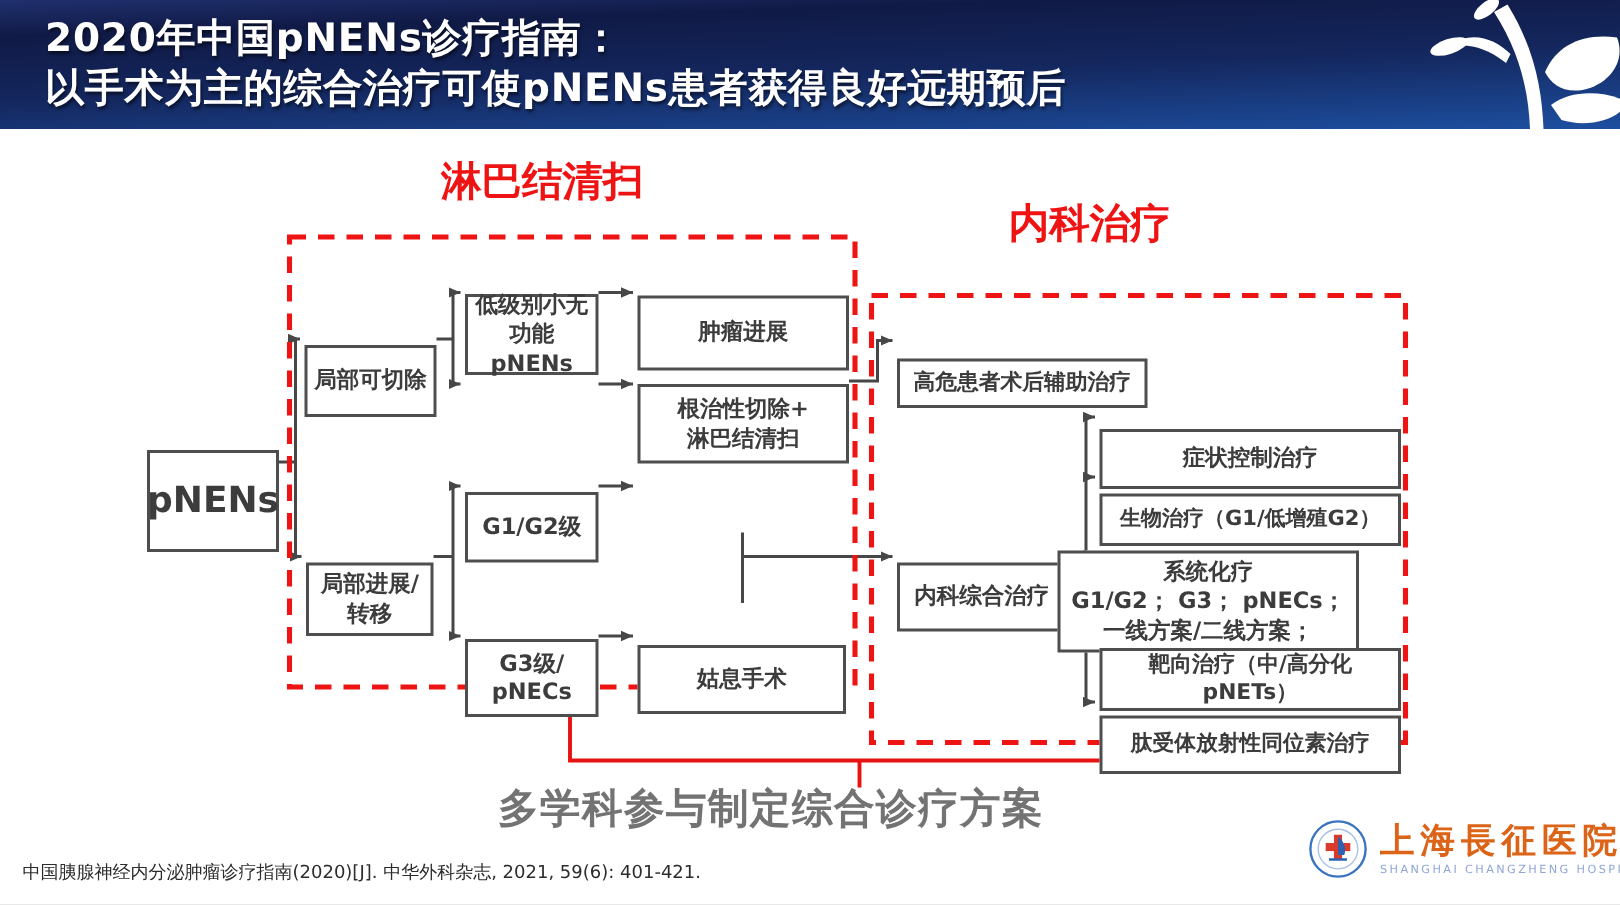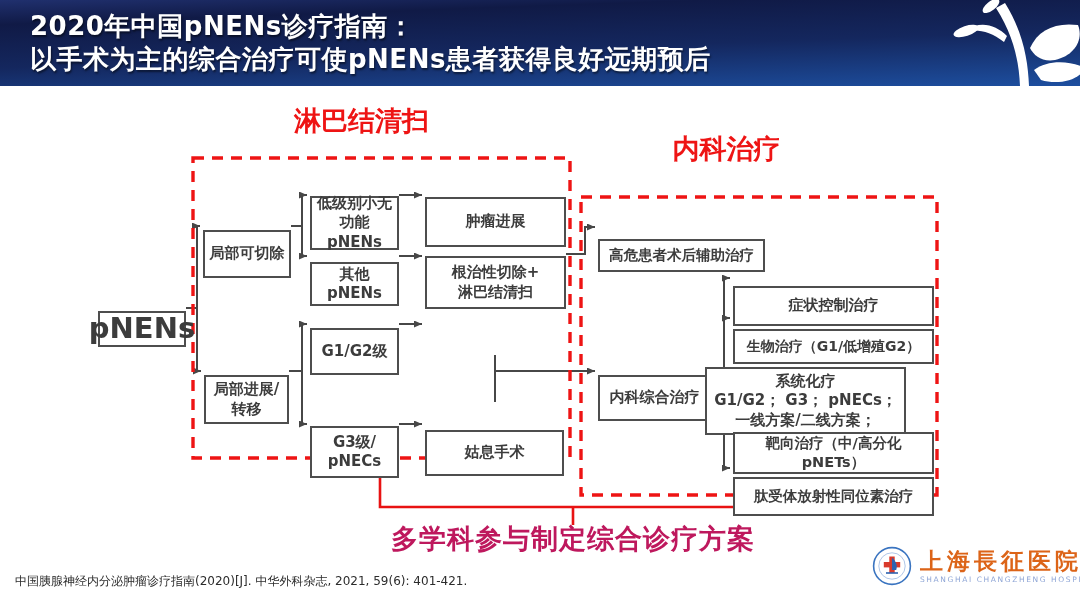--- a/index.html
+++ b/index.html
@@ -24,22 +24,22 @@
     position:absolute;box-sizing:border-box;background:#ffffff;
     border:2px solid #4e4e4e;color:#3c3c3c;font-weight:bold;font-size:15px;
     display:flex;align-items:center;justify-content:center;text-align:center;
     white-space:pre-line;line-height:1.3;z-index:3;margin-top:28px;
   }
   .section-label{
     position:absolute;color:#ee1414;font-weight:bold;font-size:27px;
     text-align:center;z-index:4;white-space:nowrap;
   }
   .mdt-banner{
-    position:absolute;color:#be185d;font-weight:bold;font-size:27px;
-    text-align:center;z-index:4;white-space:nowrap;letter-spacing:1px;
+    position:absolute;color:#737373;font-weight:bold;font-size:27px;
+    z-index:4;white-space:nowrap;letter-spacing:1px;
   }
   .wires{position:absolute;left:0;top:0;z-index:1;}
   
   .citation{
     position:absolute;left:15px;top:573px;font-size:12px;color:#2c2c2c;z-index:4;
   }
   .logo{position:absolute;left:872px;top:546px;display:flex;align-items:center;z-index:4;}
   .logo-names{margin-left:8px;}
   .logo-zh{
     font-family:"DejaVu Serif","Liberation Serif",serif;
@@ -113,26 +113,25 @@
       <rect x="193" y="158" width="377" height="300"></rect>
       <rect x="581" y="197" width="356" height="298"></rect>
     </g>
 
     <path d="M380,459 V507 H753 V496 M573,507 V525" stroke="#e81212" stroke-width="2.6" fill="none"></path>
   </svg>
 
   <div class="section-label" style="left:281px;top:103px;width:161px">淋巴结清扫</div>
   <div class="section-label" style="left:646px;top:131px;width:161px">内科治疗</div>
 
-  <div class="node" style="left:98px;top:283px;width:88px;height:36px;font-size:29px">pNENs</div>
+  <div class="node" style="left:98px;top:272px;width:88px;height:68px;font-size:24px">pNENs</div>
   <div class="node" style="left:203px;top:202px;width:88px;height:48px">局部可切除</div>
   <div class="node" style="left:310px;top:168px;width:89px;height:54px">低级别小无
 功能pNENs</div>
   <div class="node" style="left:425px;top:169px;width:141px;height:50px">肿瘤进展</div>
-  <div class="node" style="left:310px;top:234px;width:89px;height:44px">其他pNENs</div>
   <div class="node" style="left:425px;top:228px;width:141px;height:53px">根治性切除+
 淋巴结清扫</div>
   <div class="node" style="left:204px;top:347px;width:85px;height:49px">局部进展/
 转移</div>
   <div class="node" style="left:310px;top:300px;width:89px;height:47px">G1/G2级</div>
   <div class="node" style="left:310px;top:398px;width:89px;height:52px">G3级/
 pNECs</div>
   <div class="node" style="left:425px;top:402px;width:139px;height:46px">姑息手术</div>
   <div class="node" style="left:598px;top:211px;width:167px;height:33px;font-size:14.5px">高危患者术后辅助治疗</div>
   <div class="node" style="left:598px;top:347px;width:113px;height:46px">内科综合治疗</div>

